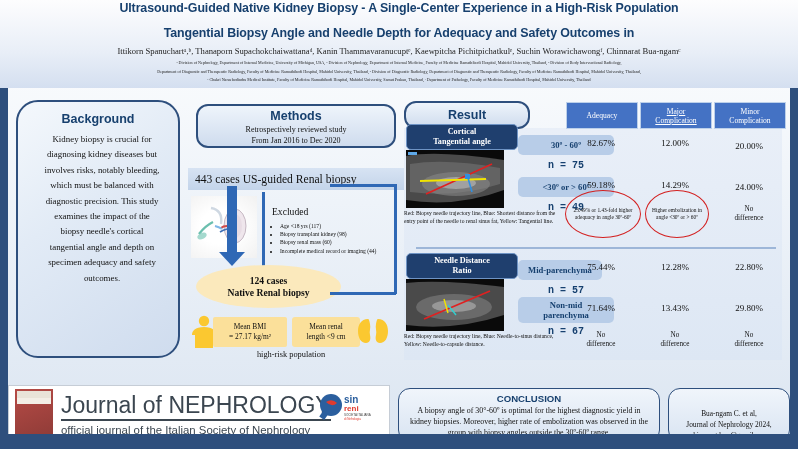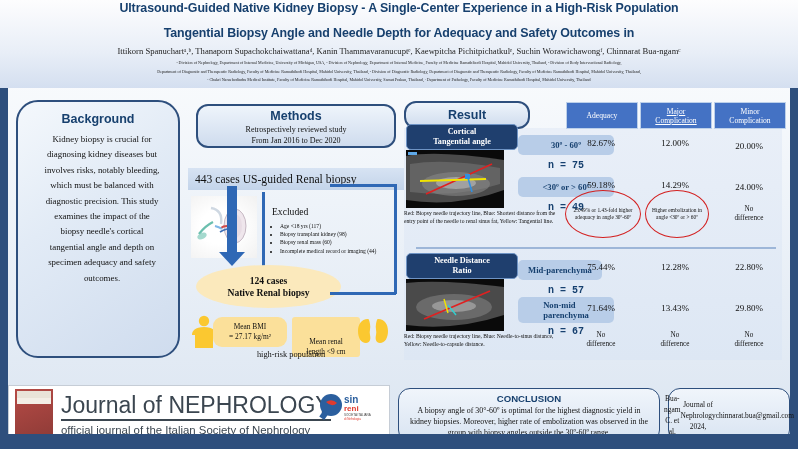--- a/index.html
+++ b/index.html
@@ -108,30 +108,30 @@
   .l-connect-h{position:absolute;left:330px;top:292px;width:66px;height:2.5px;background:#2f68b5;}
   .l-connect-v{position:absolute;left:394px;top:184px;width:2.5px;height:110px;background:#2f68b5;}
   .l-connect-top{position:absolute;left:330px;top:184px;width:66px;height:2.5px;background:#2f68b5;}
 
   .person{
     position:absolute;left:189px;top:315px;width:30px;height:34px;
   }
   .kidney-pair{position:absolute;left:355px;top:316px;width:36px;height:30px;}
   .bmi-box{
     position:absolute;left:213px;top:317px;width:74px;height:30px;
-    background:#fbe09a;border-radius:9px;
+    background:#fbe09a;border-radius:2px;
     font-family:"Liberation Serif", serif;font-size:7.4px;color:#111;
     display:flex;flex-direction:column;align-items:center;justify-content:center;
     line-height:10px;text-align:center;
   }
   .renal-box{
-    position:absolute;left:292px;top:317px;width:68px;height:40px;
+    position:absolute;left:292px;top:317px;width:68px;height:30px;
     background:#fbe09a;border-radius:3px;
     font-family:"Liberation Serif", serif;font-size:7.4px;color:#111;
-    display:flex;flex-direction:column;align-items:center;justify-content:flex-end;
+    display:flex;flex-direction:column;align-items:center;justify-content:center;
     line-height:10px;text-align:center;
   }
   .highrisk{
     position:absolute;left:196px;top:350px;width:190px;text-align:center;
     font-family:"Liberation Serif", serif;font-size:8.4px;color:#111;
   }
 
   
   .result-head{
     position:absolute;left:404px;top:101px;width:122px;height:24px;
@@ -167,21 +167,21 @@
   .us-cap{
     position:absolute;font-family:"Liberation Serif", serif;font-size:5.6px;
     color:#111;line-height:7.6px;width:152px;
   }
   #cap1{left:404px;top:210px;}
   #cap2{left:404px;top:333px;}
 
   .grp-pill{
     position:absolute;background:#b8cde8;border-radius:5px;
     font-family:"Liberation Serif", serif;font-weight:bold;font-size:8.6px;color:#16406f;
-    display:flex;align-items:center;justify-content:center;text-align:left;line-height:10px;
+    display:flex;align-items:center;justify-content:center;text-align:center;line-height:10px;
   }
   .n-lab{
     position:absolute;font-family:Liberation Mono, monospace;font-weight:bold;
     font-size:10px;color:#16406f;width:80px;text-align:center;
   }
   .pct{
     position:absolute;font-family:"Liberation Serif", serif;font-size:9px;color:#111;
     width:70px;text-align:center;
   }
   .nodiff{
@@ -230,21 +230,21 @@
     font-family:"Liberation Sans", sans-serif;font-weight:bold;color:#17406e;font-size:9.6px;
   }
   .concl-text{
     font-family:"Liberation Serif", serif;font-size:7.9px;color:#111;line-height:11px;margin-top:1px;
   }
   .cite-box{
     position:absolute;left:668px;top:388px;width:122px;height:54px;
     border:1.6px solid #2e4f7d;border-radius:12px;
     background:linear-gradient(180deg,#f0f5fb 0%,#d9e4f2 100%);
     box-sizing:border-box;
-    display:flex;flex-direction:row;align-items:center;justify-content:center;
+    display:flex;flex-direction:column;align-items:center;justify-content:flex-end;
     font-family:"Liberation Serif", serif;font-size:7.4px;color:#111;line-height:11px;
     text-align:center;
   }
   .footer-strip{
     position:absolute;left:0;top:434px;width:798px;height:15px;background:#2e4f7d;
   }
   .left-strip{position:absolute;left:0;top:88px;width:8px;height:346px;background:#2e4f7d;}
   .right-strip{position:absolute;left:790px;top:88px;width:8px;height:346px;background:#2e4f7d;}
 </style>
 </head>

